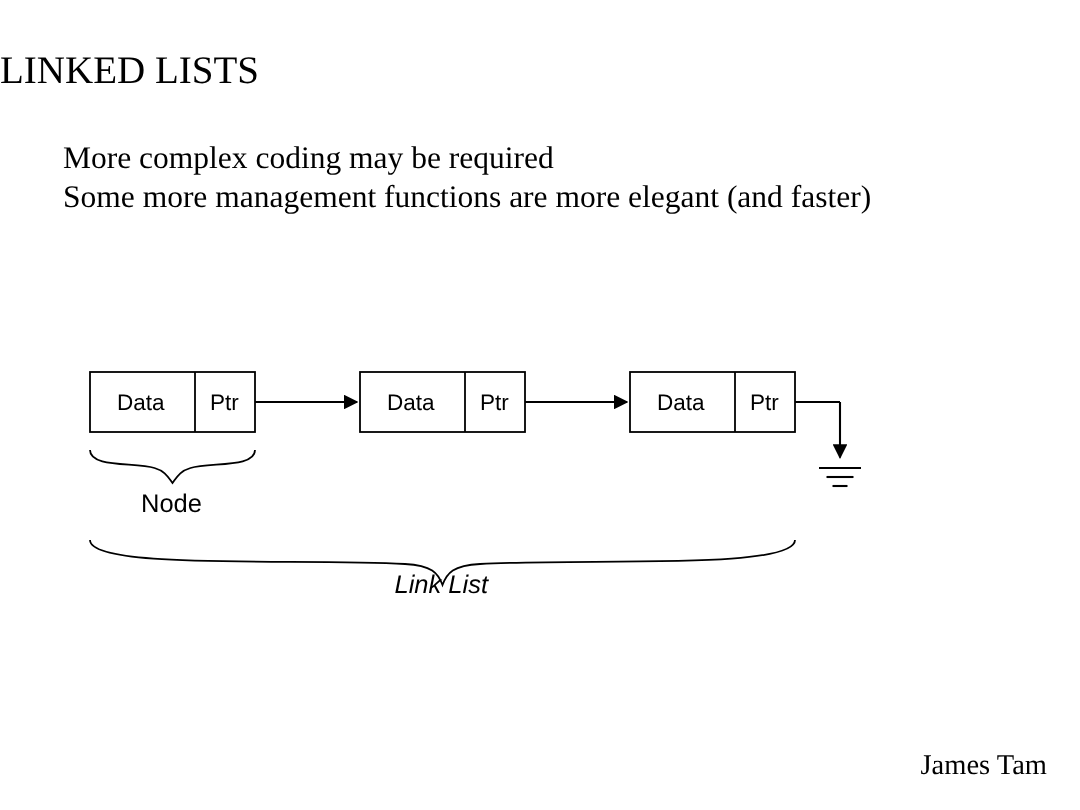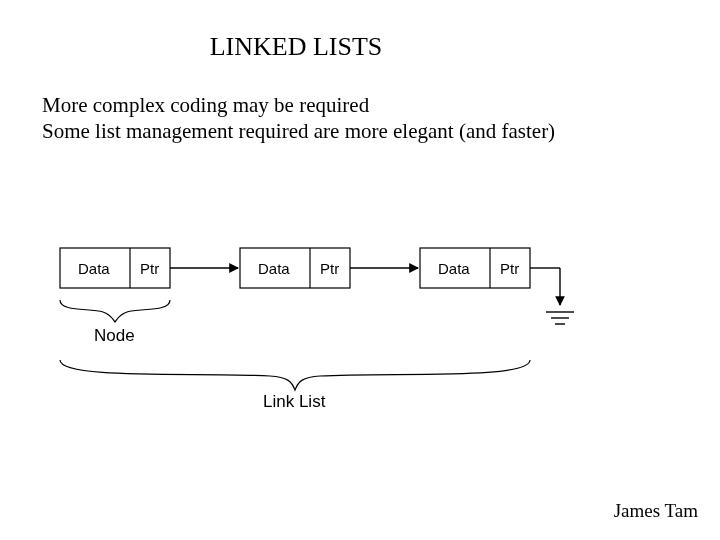--- a/index.html
+++ b/index.html
@@ -10,21 +10,20 @@
     background: #fff;
     font-family: "Times New Roman", Times, serif;
     color: #000;
     position: relative;
   }
   .title {
     position: absolute;
     top: 32px;
     left: 0;
     width: 592px;
-    text-align: center;
     font-size: 26px;
   }
   .body-text {
     position: absolute;
     left: 42px;
     font-size: 21px;
     line-height: 1.25;
   }
   .line1 { top: 92px; }
   .line2 { top: 118px; }
@@ -52,21 +51,21 @@
     bottom: 18px;
     font-size: 19px;
   }
 </style>
 </head>
 <body>
 
 <div class="title">LINKED LISTS</div>
 
 <div class="body-text line1">More complex coding may be required</div>
-<div class="body-text line2">Some list management required are more elegant (and faster)</div>
+<div class="body-text line2">Some more management functions are more elegant (and faster)</div>
 
 <svg class="diagram" viewBox="0 0 720 540">
   <defs>
     <marker id="arrow" viewBox="0 0 10 10" refX="9" refY="5" markerWidth="7" markerHeight="7" orient="auto-start-reverse">
       <path d="M 0 0 L 10 5 L 0 10 z" fill="#000"></path>
     </marker>
   </defs>
 
   <rect x="60" y="248" width="110" height="40" fill="none" stroke="#000" stroke-width="1.2"></rect>
   <line x1="130" y1="248" x2="130" y2="288" stroke="#000" stroke-width="1.2"></line>
@@ -104,15 +103,15 @@
 <div class="cell-label" style="left:78px; top:260px;">Data</div>
 <div class="cell-label" style="left:140px; top:260px;">Ptr</div>
 
 <div class="cell-label" style="left:258px; top:260px;">Data</div>
 <div class="cell-label" style="left:320px; top:260px;">Ptr</div>
 
 <div class="cell-label" style="left:438px; top:260px;">Data</div>
 <div class="cell-label" style="left:500px; top:260px;">Ptr</div>
 
 <div class="brace-label" style="left:94px; top:326px;">Node</div>
-<div class="brace-label" style="left:263px; top:392px;">Link List</div>
+<div class="brace-label" style="left:263px; top:380px;font-style:italic;">Link List</div>
 
 <div class="footer">James Tam</div>
 
 </body></html>

